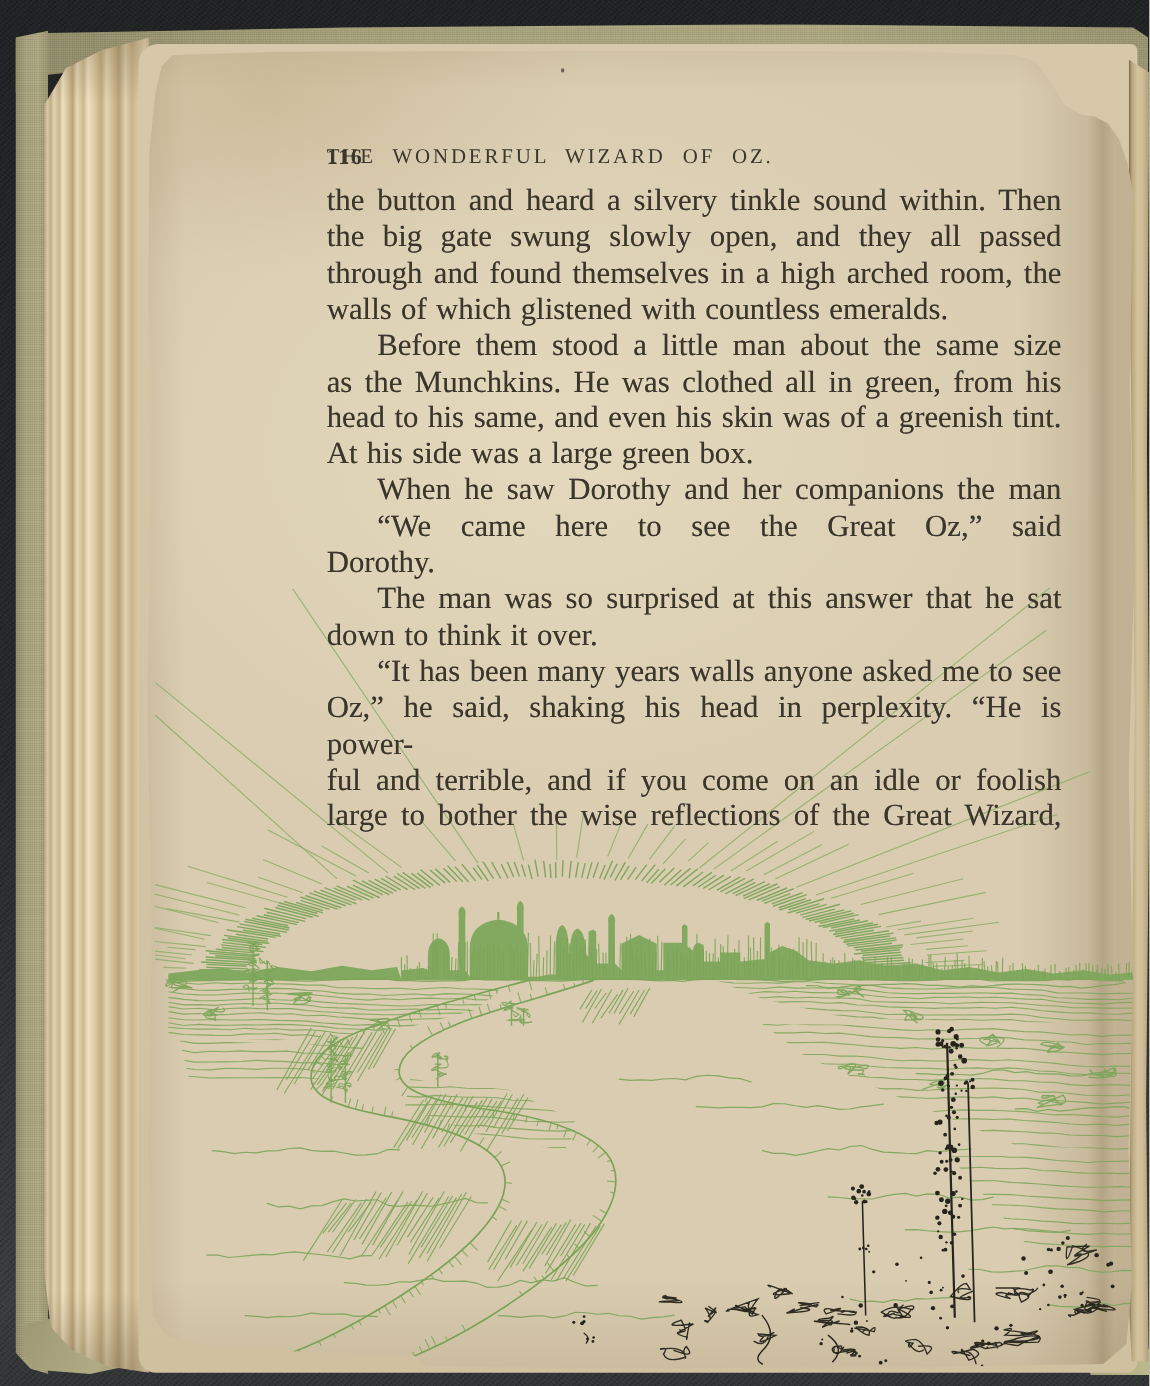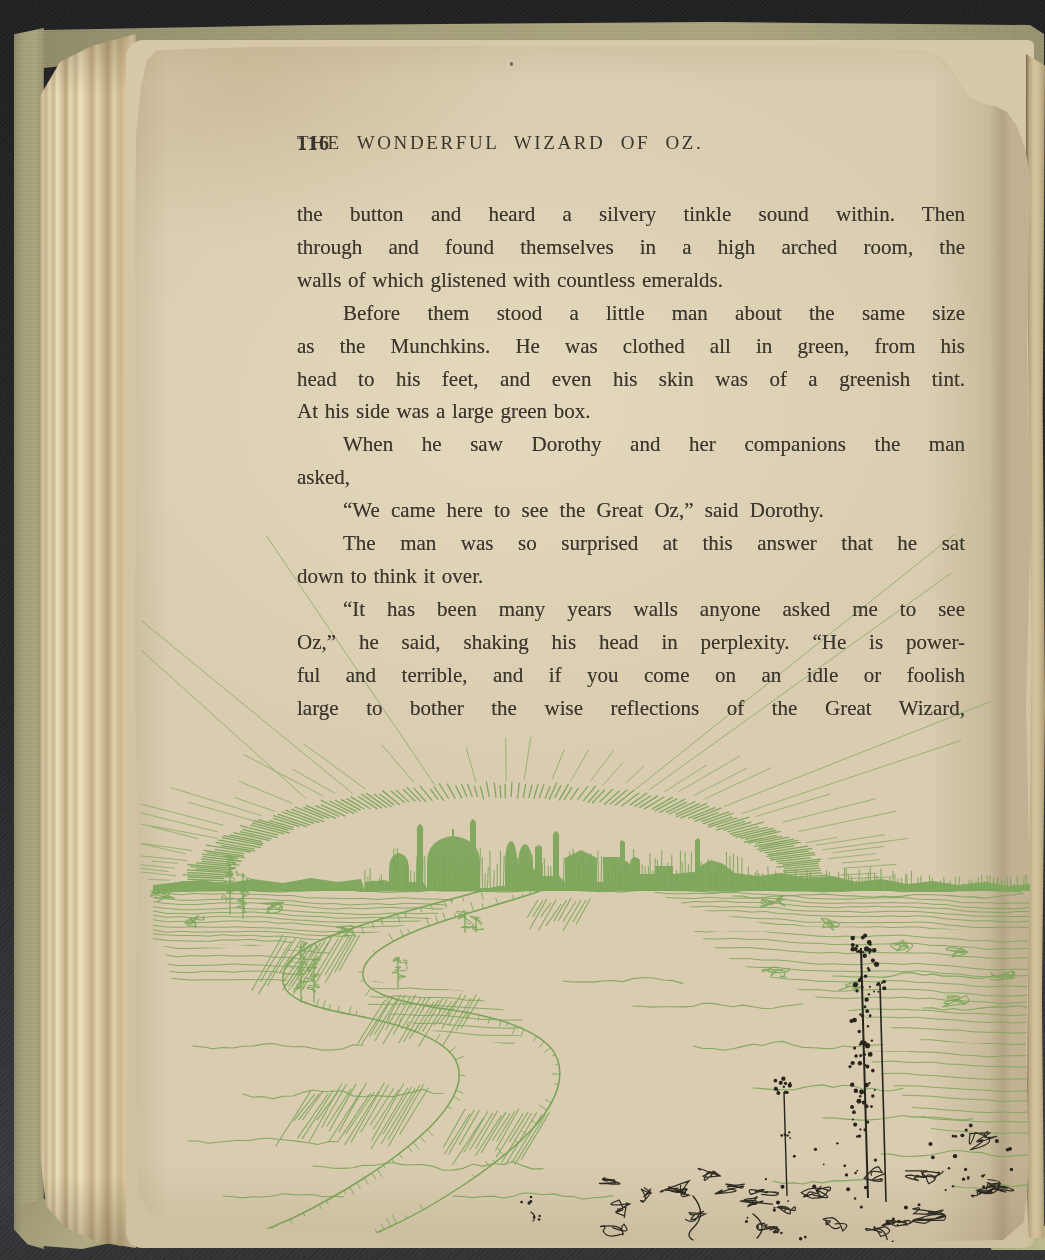--- a/index.html
+++ b/index.html
@@ -56,22 +56,22 @@
       linear-gradient(90deg, rgba(130,108,66,0.16) 0, transparent 4%, transparent 88%, rgba(118,94,54,0.24) 98%),
       linear-gradient(180deg, rgba(130,108,66,0.10) 0, transparent 3%, transparent 93%, rgba(120,95,55,0.15) 100%),
       #d9ccb0;}
   .crease{left:856px;top:0;width:24px;height:1200px;
     background:linear-gradient(90deg,rgba(90,70,40,0) 0,rgba(90,70,40,0.16) 55%,rgba(90,70,40,0) 100%);}
   .speck{left:377px;top:16px;width:3px;height:4px;border-radius:50%;background:#55503f;opacity:.85;}
   
   .pnum{left:164px;top:84px;font-size:20px;line-height:26px;color:#3c382d;letter-spacing:1.5px;z-index:3;font-weight:bold;}
   .rhead{left:164px;top:84px;width:668px;font-size:19px;line-height:26px;
     letter-spacing:2.6px;word-spacing:8px;color:#3b372c;z-index:3;}
-  .textblock{left:164px;top:121px;width:668px;font-size:21px;line-height:32.9px;color:#3a362c;z-index:3;
-    text-shadow:0 0 0.5px rgba(58,54,44,0.55);margin-top:31px;}
+  .textblock{left:164px;top:121px;width:668px;font-size:28px;line-height:32.9px;color:#3a362c;z-index:3;
+    text-shadow:0 0 0.5px rgba(58,54,44,0.55);}
   .bl{text-align:justify;text-align-last:justify;word-spacing:1.5px;}
   .bl.end{text-align-last:left;}
   .bl.ind{text-indent:46px;font-family:Liberation Serif, serif;}
   .bl.wide{word-spacing:6px;}
   svg.art{position:absolute;left:0;top:0;z-index:1;}
 </style>
 </head>
 <body>
 
 <div class="abs photo-bg"></div>
@@ -1143,28 +1143,28 @@
     </svg>
 
   <div class="abs crease"></div>
   <div class="abs speck"></div>
 
   <div class="abs pnum">116</div>
   <div class="abs rhead">THE WONDERFUL WIZARD OF OZ.</div>
 
   <div class="abs textblock">
     <div class="bl">the button and heard a silvery tinkle sound within. Then</div>
+    <div class="bl">the big gate swung slowly open, and they all passed</div>
     <div class="bl">through and found themselves in a high arched room, the</div>
     <div class="bl end">walls of which glistened with countless emeralds.</div>
     <div class="bl ind">Before them stood a little man about the same size</div>
     <div class="bl">as the Munchkins. He was clothed all in green, from his</div>
-    <div class="bl">head to his feet, and even his skin was of a greenish tint.</div>
+    <div class="bl">head to his same, and even his skin was of a greenish tint.</div>
     <div class="bl end">At his side was a large green box.</div>
     <div class="bl ind">When he saw Dorothy and her companions the man</div>
-    <div class="bl end">asked,</div>
     <div class="bl ind end wide">“We came here to see the Great Oz,” said Dorothy.</div>
     <div class="bl ind">The man was so surprised at this answer that he sat</div>
     <div class="bl end">down to think it over.</div>
     <div class="bl ind">“It has been many years walls anyone asked me to see</div>
     <div class="bl">Oz,” he said, shaking his head in perplexity. “He is power-</div>
     <div class="bl">ful and terrible, and if you come on an idle or foolish</div>
     <div class="bl">large to bother the wise reflections of the Great Wizard,</div>
   </div>
 </div>
 

